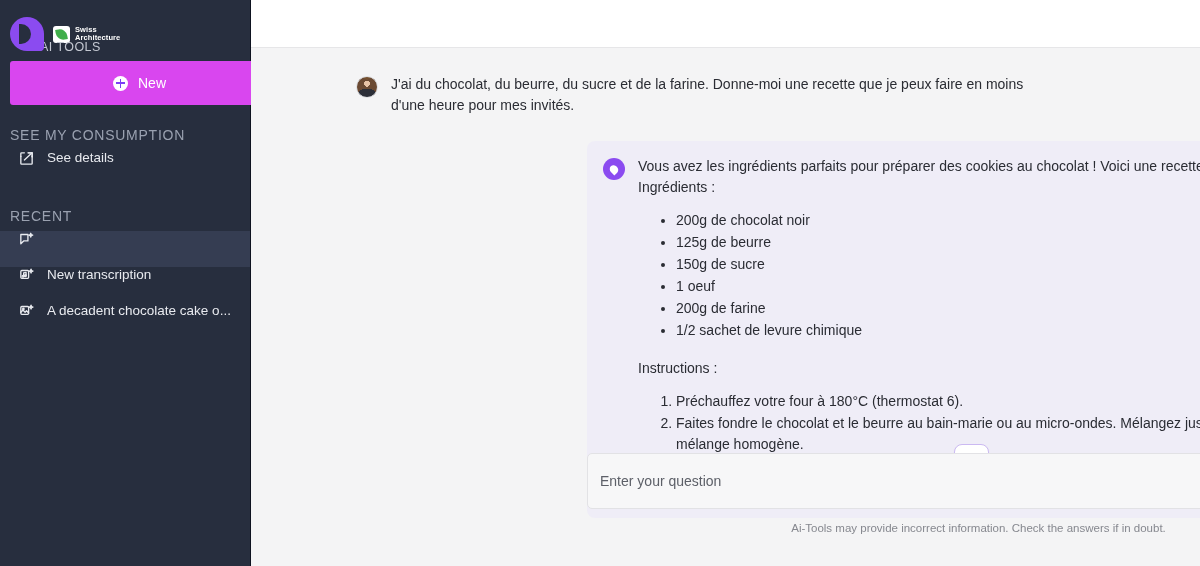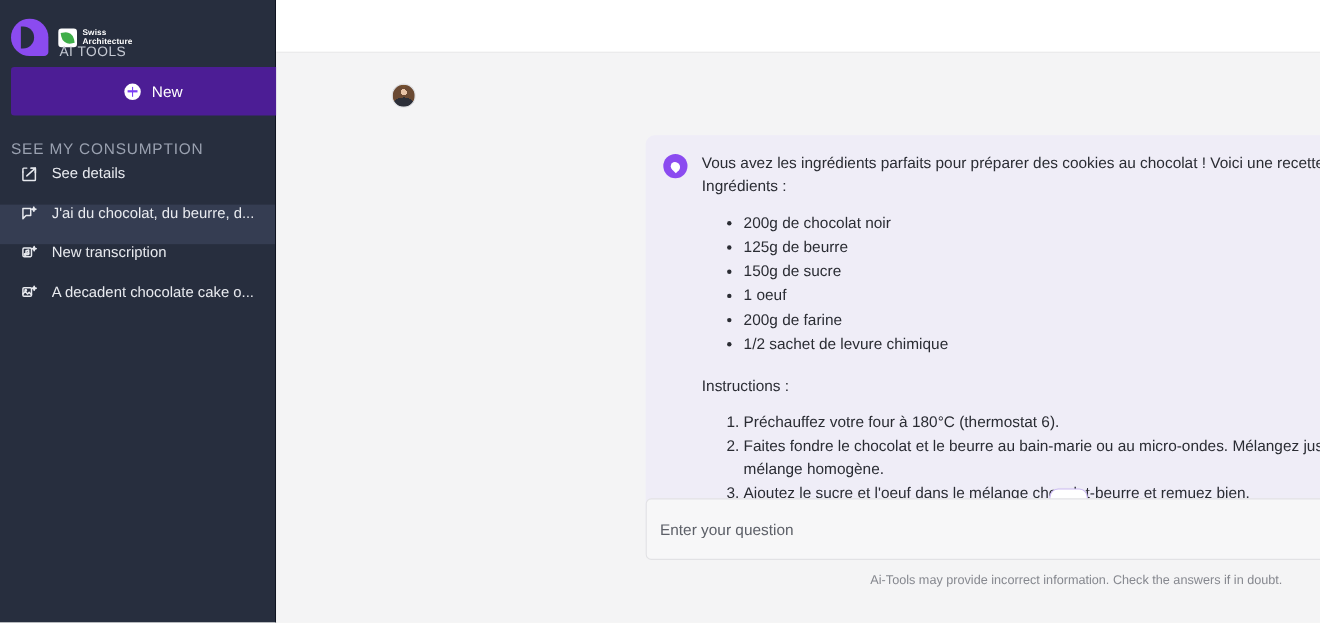--- a/index.html
+++ b/index.html
@@ -52,21 +52,21 @@
     font-weight: bold; letter-spacing: .1px;
   }
   .brand-sub {
     color: #c4c8d2; font-size: 12.5px; letter-spacing: .45px;
     margin-top: 4px; margin-left: 1px;
   }
 
   .new-btn {
     margin: 7px 10px 0 10px;
     height: 44px;
-    background: #4c1d95;
+    background: #d946ef;
     border-radius: 3px;
     display: flex; align-items: center; justify-content: center;
     gap: 10px; cursor: pointer; border: none; width: 259px; text-align: center;
   }
   .plus-icon {
     width: 15px; height: 15px; border-radius: 50%;
     background: #ffffff; position: relative; flex: 0 0 15px;
   }
   .plus-icon::before, .plus-icon::after {
     content: ""; position: absolute; background: #7c3ff5;
@@ -194,47 +194,47 @@
           <span class="leaf-box">
               <span class="leaf"></span>
             </span>
           <span class="brand-name">
             <span>Swiss</span><br>
             <span>Architecture</span>
           </span>
         </div>
       </div>
     </div>
-    <div class="brand-sub" style="padding-left:53px;margin-top:-12px;">AI TOOLS</div>
+    <div class="brand-sub" style="padding-left:39px;margin-top:-12px;">AI TOOLS</div>
 
     <button class="new-btn">
       <span class="plus-icon"></span>
       <span class="new-label">New</span>
     </button>
 
     <div class="section-label">SEE MY CONSUMPTION</div>
 
     <div class="nav-item">
       <svg class="nav-ico" viewBox="0 0 24 24" fill="none" stroke="#e8eaef" stroke-width="1.9" stroke-linecap="round" stroke-linejoin="round">
         <path d="M4 9v10a1 1 0 0 0 1 1h14a1 1 0 0 0 1-1V9"></path>
         <path d="M4 9V5a1 1 0 0 1 1-1h4"></path>
         <path d="M20 9V5a1 1 0 0 0-1-1h-4"></path>
         <path d="M9 14 20 4"></path>
           <path d="M14 4h6v6"></path>
       </svg>
       <span class="nav-text">See details</span>
     </div>
 
+    <div class="section-label">RECENT</div>
 
     <div class="nav-item selected">
       <svg class="nav-ico" viewBox="0 0 24 24" fill="none" stroke="#e8eaef" stroke-width="1.9" stroke-linecap="round" stroke-linejoin="round">
         <path d="M4 5h10v9H8l-4 4V5z"></path>
         <path d="M18 3.2l.7 2 2 .7-2 .7-.7 2-.7-2-2-.7 2-.7z"></path>
       </svg>
-      <span class="nav-text">J'ai du chocolat, du beurre, d...</span>
     </div>
 
     <div class="nav-item">
       <svg class="nav-ico" viewBox="0 0 24 24" fill="none" stroke="#e8eaef" stroke-width="1.9" stroke-linecap="round" stroke-linejoin="round">
         <rect x="4" y="5" width="11" height="11" rx="1.4"></rect>
         <path d="M8 13V8.4l3.4-.9V12"></path>
         <circle cx="7" cy="13.1" r="1.2"></circle>
           <circle cx="10.4" cy="12.2" r="1.2"></circle>
         <path d="M18.4 3l.7 2 2 .7-2 .7-.7 2-.7-2-2-.7 2-.7z"></path>
       </svg>
@@ -260,20 +260,21 @@
       
 
       
     </header>
 
     <div class="content">
       <div class="thread">
 
         <div class="msg-user">
           <div class="avatar-sm"></div>
+          <div class="txt">J'ai du chocolat, du beurre, du sucre et de la farine. Donne-moi une recette que je peux faire en moins d'une heure pour mes invités.</div>
         </div>
 
         <div class="msg-ai">
           <div class="ai-avatar">
               <span class="drop"></span>
             </div>
           <div class="ai-body">
             <p>Vous avez les ingrédients parfaits pour préparer des cookies au chocolat ! Voici une recette simple et rapide :</p>
             <p>Ingrédients :</p>
             <ul>

